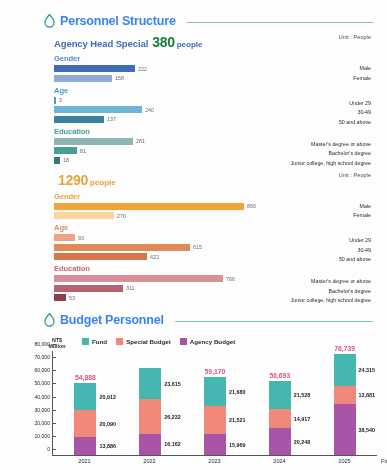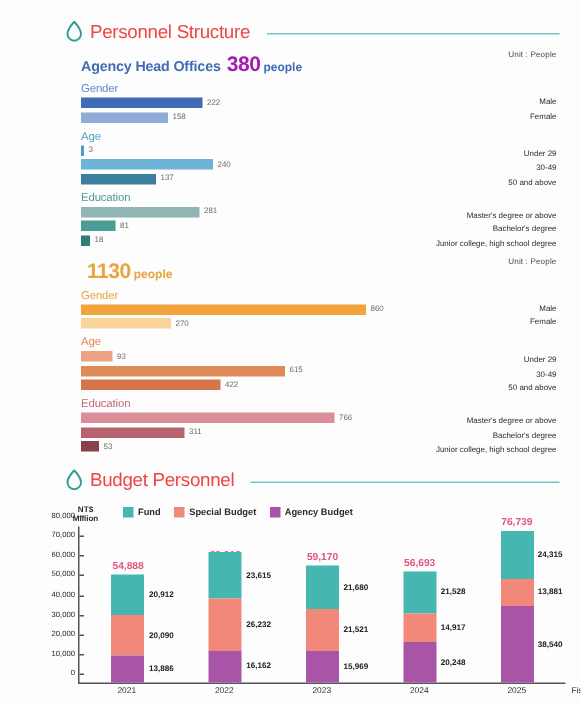--- a/index.html
+++ b/index.html
@@ -18,21 +18,21 @@
 
   
   .section-head {
     display: flex; align-items: center;
     gap: 5px;
     padding-left: 34px;
     margin-bottom: 6px;
   }
   .drop-icon { width: 11px; height: 14px; flex: none; display: block; }
   .section-title {
-    font-size: 12.5px; font-weight: normal; color: #ef4444;
+    font-size: 12.5px; font-weight: bold; color: #3b82f6;
     letter-spacing: -.2px; white-space: nowrap;
   }
   .head-rule {
     flex: 1 1 auto; height: 1px; background: #73c7c3;
     margin-left: 6px; margin-right: 4px; margin-top: 3px;
   }
 
   
   .block { padding-left: 44px; position: relative; }
   .block-head {
@@ -40,21 +40,21 @@
     margin-top: 5px; margin-bottom: 3px;
   }
   .org-name { font-size: 9.5px; font-weight: bold; letter-spacing: -.1px; }
   .org-count { font-size: 14px; font-weight: bold; margin: 0 2px 0 4px; letter-spacing: -.3px; }
   .org-people { font-size: 8px; font-weight: bold; }
   .unit-note {
     position: absolute; right: 6px;
     font-size: 5.4px; color: #4a4a4a; letter-spacing: .1px;
   }
   .cat-label {
-    font-size: 7.6px; font-weight: normal; margin: 4px 0 2px 0;
+    font-size: 7.6px; font-weight: bold; margin: 4px 0 2px 0;
     letter-spacing: -.1px;
   }
   .bar-row { display: flex; align-items: center; height: 7px; margin-bottom: 2.5px; }
   .bar { height: 7px; border-radius: 0; flex: none; }
   .bar-val { font-size: 5.3px; color: #6b6b6b; margin-left: 3px; white-space: nowrap; }
 
   .legend-right {
     position: absolute; right: 6px;
     text-align: right; font-size: 5.3px; color: #2b2b2b;
     line-height: 9.5px;
@@ -118,22 +118,22 @@
   <div class="section-head">
     <svg class="drop-icon" viewBox="0 0 11 14">
       <path d="M5.5 0.5 C5.5 0.5 1 5.4 1 8.6 A4.5 4.5 0 0 0 10 8.6 C10 5.4 5.5 0.5 5.5 0.5 Z" fill="none" stroke="#2e9f96" stroke-width="1.3"></path>
     </svg>
     <span class="section-title">Personnel Structure</span>
     <span class="head-rule"></span>
   </div>
 
   <div class="block">
     <div class="block-head">
-      <span class="org-name" style="color:#3f6cb4">Agency Head Offices</span>
-      <span class="org-count" style="color:#a21caf">380</span>
+      <span class="org-name" style="color:#3f6cb4">Agency Head Special</span>
+      <span class="org-count" style="color:#15803d">380</span>
       <span class="org-people" style="color:#3f6cb4">people</span>
       <span class="unit-note" style="top:0">Unit : People</span>
     </div>
 
     <div style="position:relative">
       <div class="cat-label" style="color:#5e87c7">Gender</div>
       <div class="bar-row">
         <span class="bar" style="width:81px;background:#3f6cb4"></span>
         <span class="bar-val">222</span>
       </div>
@@ -185,21 +185,21 @@
       <div class="legend-right" style="top:13px">
         <div>Master's degree or above</div>
         <div>Bachelor's degree</div>
         <div>Junior college, high school degree</div>
       </div>
     </div>
   </div>
 
   <div class="block" style="margin-top:8px">
     <div class="block-head">
-      <span class="org-count" style="color:#e8a33d">1130</span>
+      <span class="org-count" style="color:#e8a33d">1290</span>
       <span class="org-people" style="color:#e8a33d">people</span>
       <span class="unit-note" style="top:0">Unit : People</span>
     </div>
 
     <div style="position:relative">
       <div class="cat-label" style="color:#e8a33d">Gender</div>
       <div class="bar-row">
         <span class="bar" style="width:190px;background:#f2a33c"></span>
         <span class="bar-val">860</span>
       </div>

